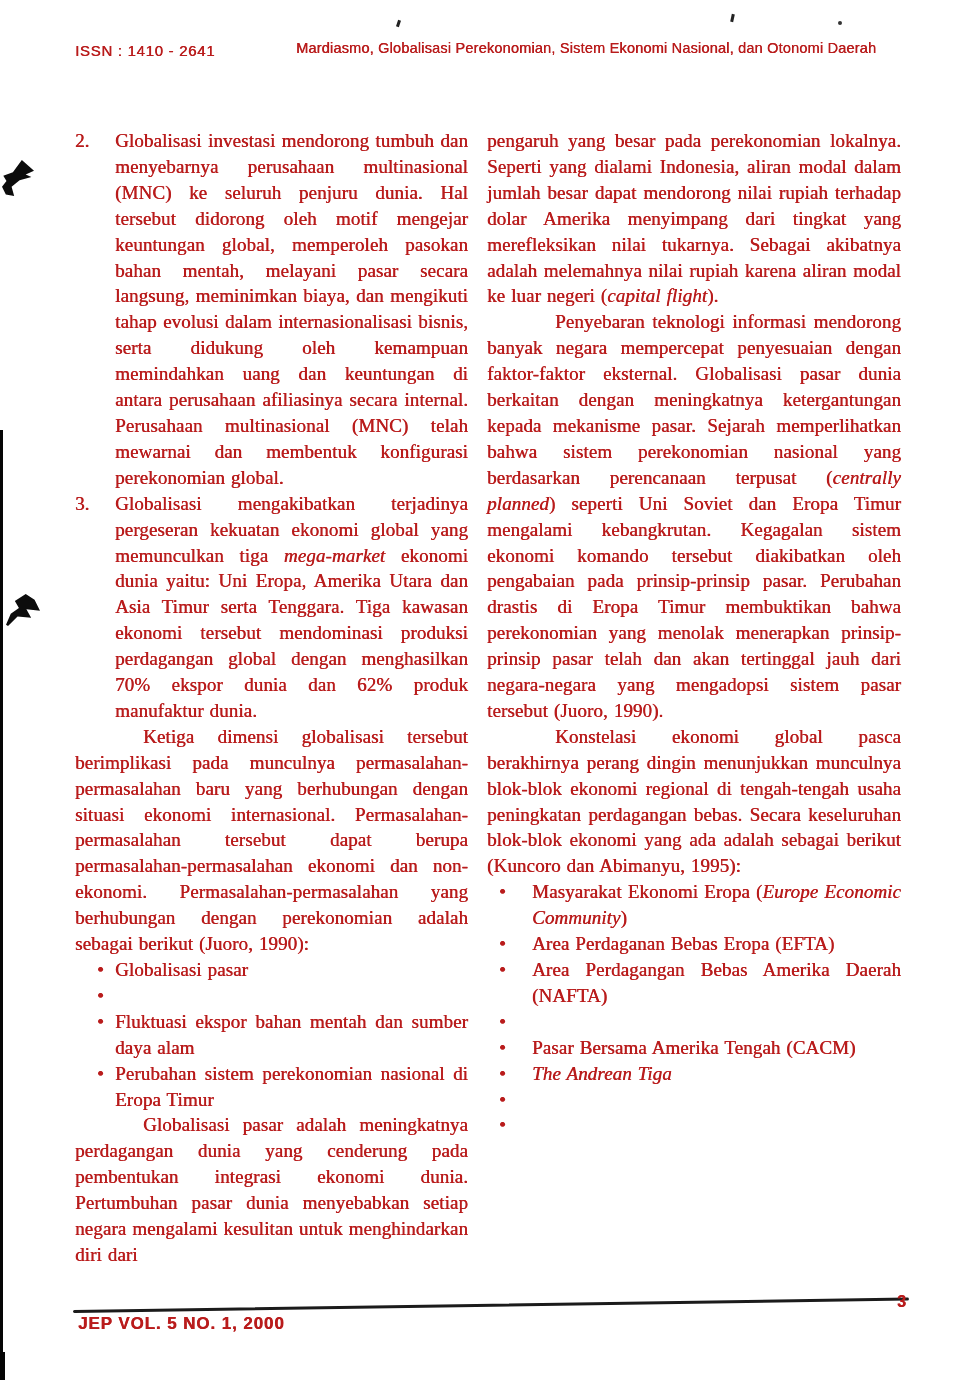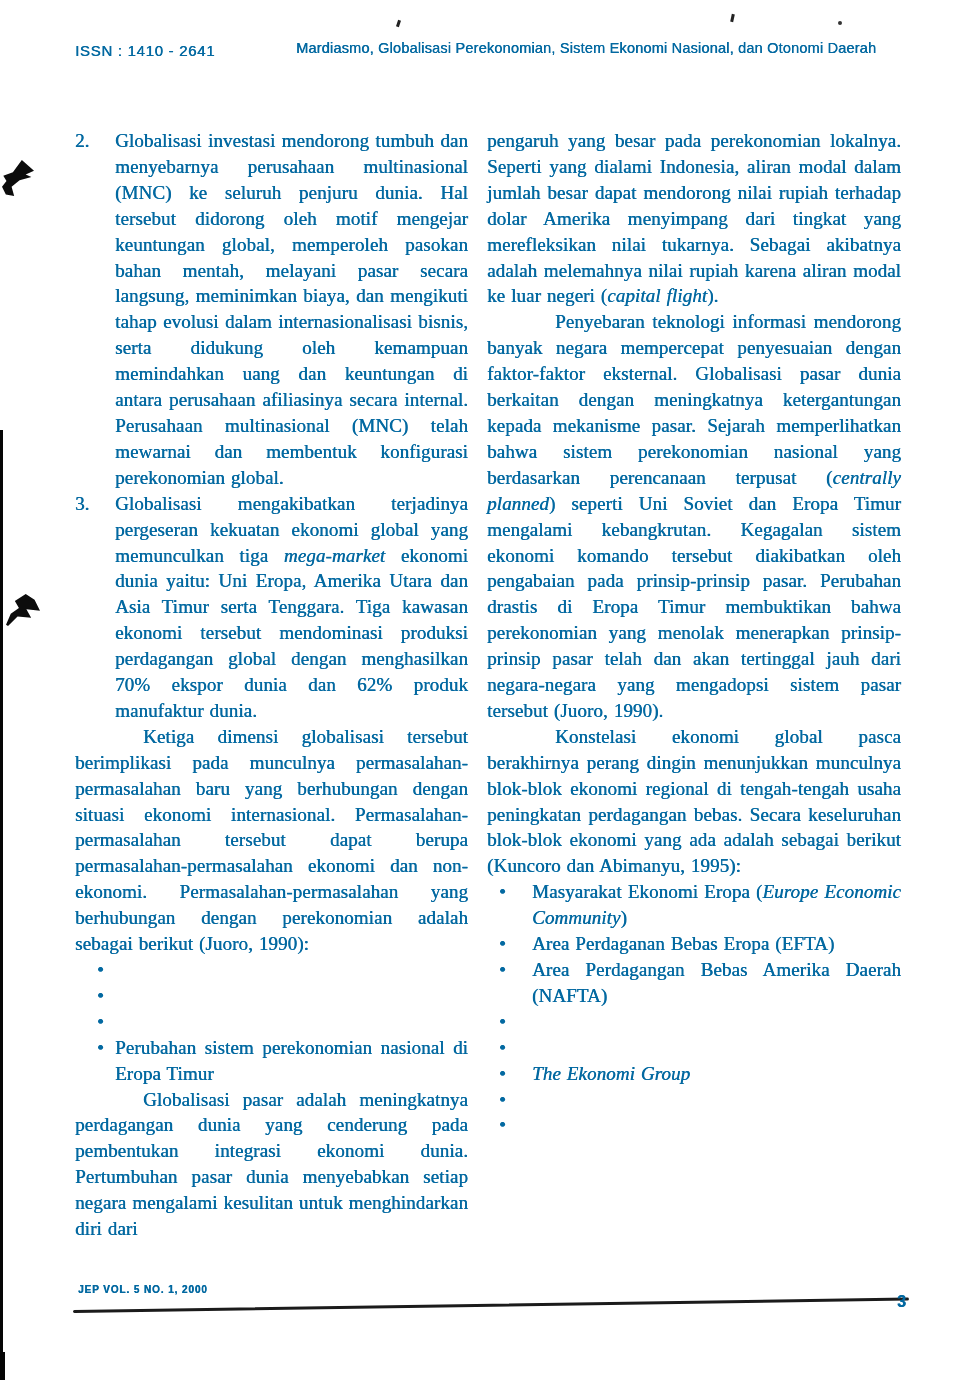--- a/index.html
+++ b/index.html
@@ -1,20 +1,20 @@
 <!DOCTYPE html>
 <html><head>
 <meta charset="utf-8">
 <style>
   html,body { margin:0; padding:0; background:#ffffff; }
   .page {
     position:relative; width:960px; height:1380px;
     background:#ffffff; overflow:hidden;
     font-family:"Liberation Serif", serif;
-    color:#0369a1;
+    color:#b91c1c;
     text-shadow:0.4px 0 0 currentColor; 
   }
 
   
   .issn {
     position:absolute; left:75px; top:42px;
     font-family:"Liberation Sans", sans-serif;
     font-size:15px; letter-spacing:0.7px;
   }
   .running-head {
@@ -48,23 +48,23 @@
 
   .it { font-style:italic;margin-top:40px; }
 
   
   .footer-rule {
     position:absolute; left:73px; top:1310px; width:836px; height:3px;
     background:#1b1b1b; transform:rotate(-0.85deg); transform-origin:left center;
     border-radius:2px;
   }
   .journal {
-    position:absolute; left:78px; top:1284px;
+    position:absolute; left:78px; top:1314px;
     font-family:"Liberation Sans", sans-serif;
-    font-weight:bold; font-size:10px; letter-spacing:0.9px;
+    font-weight:bold; font-size:17px; letter-spacing:0.9px;
   }
   .page-num {
     position:absolute; left:897px; top:1293px;
     font-family:"Liberation Sans", sans-serif;
     font-weight:bold; font-size:16px;
   }
 
   
   .blot-1 {
     position:absolute; left:2px; top:160px; width:32px; height:36px; background:#0c0c0c;
@@ -95,26 +95,28 @@
       <div class="num-body"><span>Globalisasi investasi mendorong tumbuh dan menyebarnya perusahaan multinasional (MNC) ke seluruh penjuru dunia. Hal tersebut didorong oleh motif mengejar keuntungan global, memperoleh pasokan bahan mentah, melayani pasar secara langsung, meminimkan biaya, dan mengikuti tahap evolusi dalam internasionalisasi bisnis, serta didukung oleh kemampuan memindahkan uang dan keuntungan di antara perusahaan afiliasinya secara internal. Perusahaan multinasional (MNC) telah mewarnai dan membentuk konfigurasi perekonomian global.</span></div>
     </div>
     <div class="num-item">
       <span class="num">3.</span>
       <div class="num-body"><span>Globalisasi mengakibatkan terjadinya pergeseran kekuatan ekonomi global yang memunculkan tiga </span><span class="it">mega-market</span><span> ekonomi dunia yaitu: Uni Eropa, Amerika Utara dan Asia Timur serta Tenggara. Tiga kawasan ekonomi tersebut mendominasi produksi perdagangan global dengan menghasilkan 70% ekspor dunia dan 62% produk manufaktur dunia.</span></div>
     </div>
     <p class="para indent">Ketiga dimensi globalisasi tersebut berimplikasi pada munculnya permasalahan-permasalahan baru yang berhubungan dengan situasi ekonomi internasional. Permasalahan-permasalahan tersebut dapat berupa permasalahan-permasalahan ekonomi dan non-ekonomi. Permasalahan-permasalahan yang berhubungan dengan perekonomian adalah sebagai berikut (Juoro, 1990):</p>
     <ul class="bullets">
       <li class="b-item">
         <span class="b-mark">•</span>
+        <span class="b-text">Globalisasi pasar</span>
       </li>
       <li class="b-item">
         <span class="b-mark">•</span>
       </li>
       <li class="b-item">
         <span class="b-mark">•</span>
+        <span class="b-text">Fluktuasi ekspor bahan mentah dan sumber daya alam</span>
       </li>
       <li class="b-item">
         <span class="b-mark">•</span>
         <span class="b-text">Perubahan sistem perekonomian nasional di Eropa Timur</span>
       </li>
     </ul>
     <p class="para indent">Globalisasi pasar adalah meningkatnya perdagangan dunia yang cenderung pada pembentukan integrasi ekonomi dunia. Pertumbuhan pasar dunia menyebabkan setiap negara mengalami kesulitan untuk menghindarkan diri dari</p>
   </div>
 
   <div class="col col-right">
@@ -132,24 +134,25 @@
       </li>
       <li class="b-item">
         <span class="b-mark">•</span>
         <span class="b-text"><span>Area Perdagangan Bebas Amerika Daerah (NAFTA)</span></span>
       </li>
       <li class="b-item">
         <span class="b-mark">•</span>
       </li>
       <li class="b-item">
         <span class="b-mark">•</span>
+        <span class="b-text"><span>Pasar Bersama Amerika Tengah (CACM)</span></span>
       </li>
       <li class="b-item">
         <span class="b-mark">•</span>
-        <span class="b-text"><span class="it">The Ekonomi Group</span></span>
+        <span class="b-text"><span class="it">The Andrean Tiga</span></span>
       </li>
       <li class="b-item">
         <span class="b-mark">•</span>
       </li>
       <li class="b-item">
         <span class="b-mark">•</span>
       </li>
     </ul>
   </div>
 

